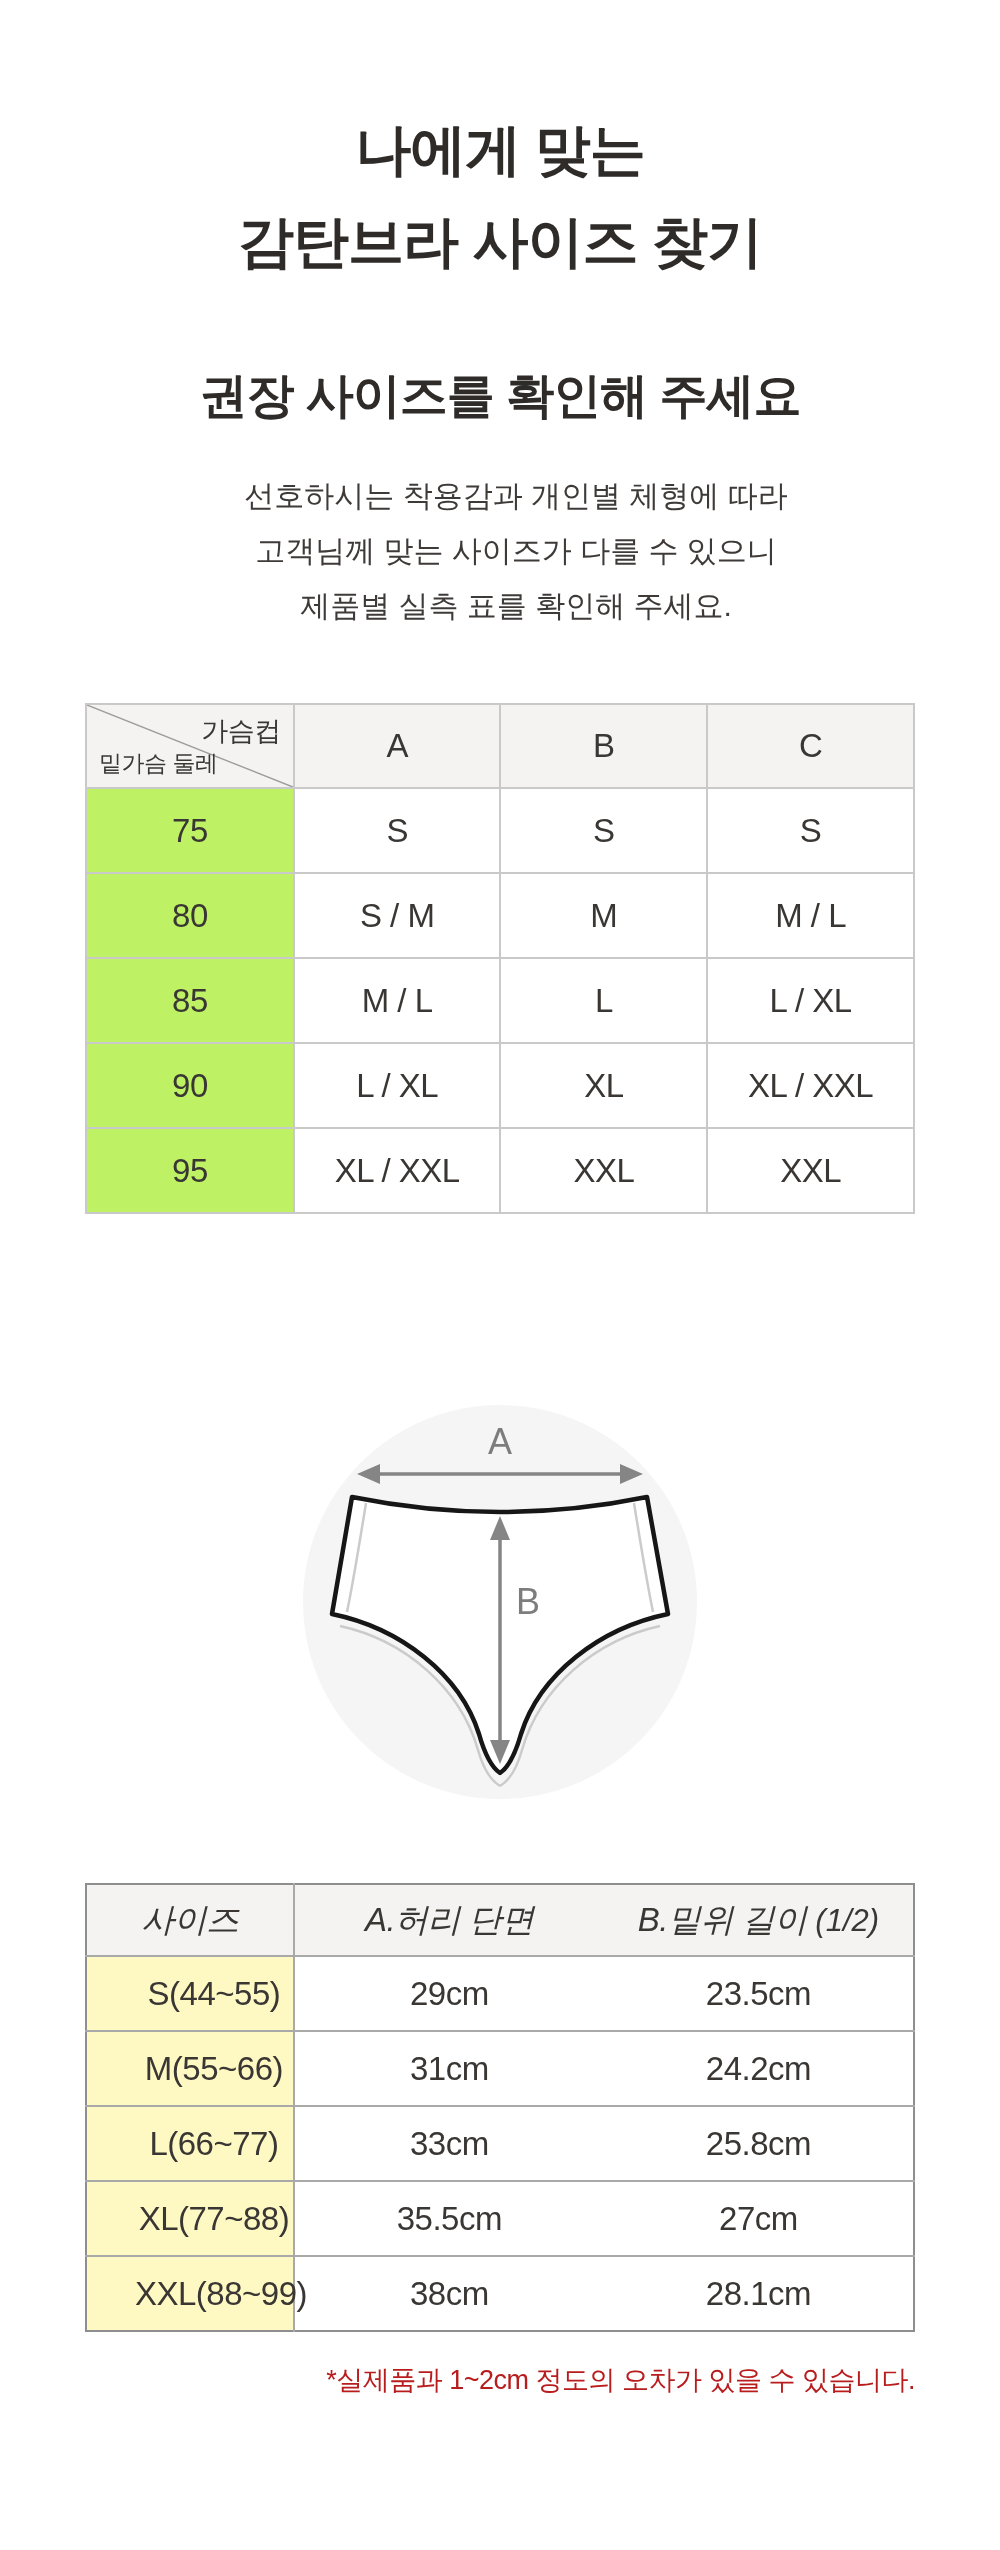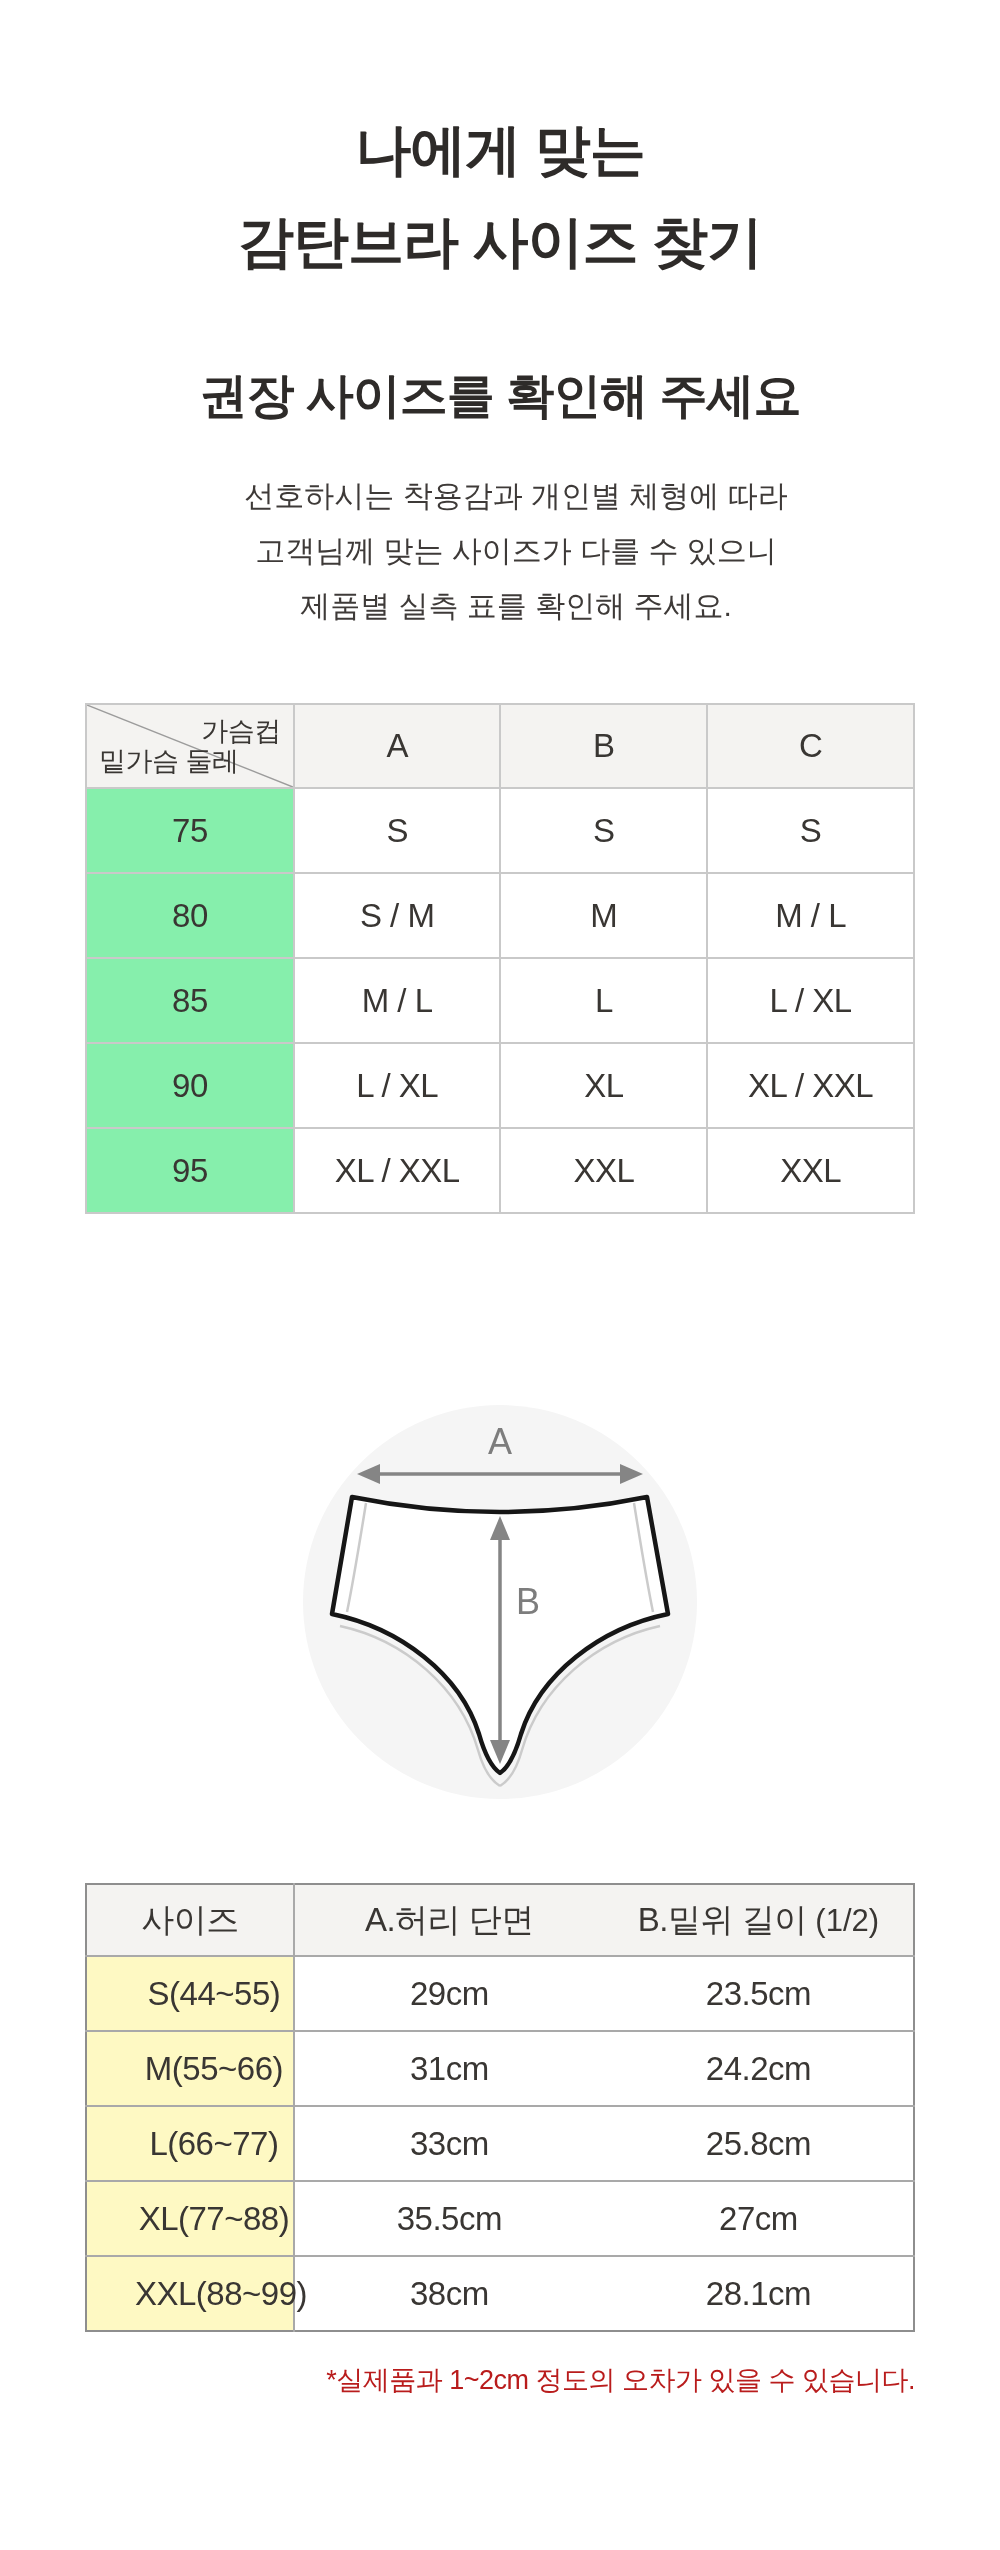--- a/index.html
+++ b/index.html
@@ -21,30 +21,30 @@
     font-size:30px;font-weight:400;line-height:55px;color:#3e3a38;
   }
   
   table{border-collapse:collapse;table-layout:fixed;position:absolute;left:85px;width:830px;border-radius:11px;}
   th,td{padding:0;text-align:center;vertical-align:middle;
         font-size:33px;font-weight:500;color:#393633;letter-spacing:-0.5px;}
   
   .t1{top:703px;border:2px solid #8e8e8e;}
   .t1 th,.t1 td{border:2px solid #c9c9c9;}
   .t1 .head th{height:82px;background:#f4f3f1;}
-  .t1 .band{background:#86efac;}
+  .t1 .band{background:#bef264;}
   .t1 tr.r{height:85px;}
   .t1 .corner{position:relative;background:#f4f3f1;}
   .t1 .corner .diag{position:absolute;left:0;top:0;width:100%;height:100%;}
   .t1 .corner .c-tr{position:absolute;top:8px;right:12px;font-size:27px;font-weight:500;}
-  .t1 .corner .c-bl{position:absolute;bottom:8px;left:12px;font-size:27px;font-weight:500;}
+  .t1 .corner .c-bl{position:absolute;bottom:8px;left:12px;font-size:23px;font-weight:500;}
   
   .t2{top:1883px;border:2px solid #8e8e8e;}
   .t2 th,.t2 td{border-top:2px solid #a9a9a9;}
-  .t2 .head th{height:70px;background:#f4f3f1;border-top:none;}
+  .t2 .head th{height:70px;background:#f4f3f1;border-top:none;font-style:italic;}
   .t2 tr.r{height:75px;}
   .t2 .size-col{border-right:2px solid #a9a9a9;}
   .t2 td.size-col{background:#fef9c3;padding-left:48px;}
   .t2 .half{font-size:31px;font-weight:400;letter-spacing:0;}
   
   .diagram{position:absolute;left:280px;top:1382px;width:440px;height:440px;}
   .dim-label{font-size:36px;font-weight:500;fill:#7d7d7d;font-family:"Liberation Sans",sans-serif;}
   
   .footnote{
     position:absolute;top:2362px;left:0;width:915px;text-align:right;

